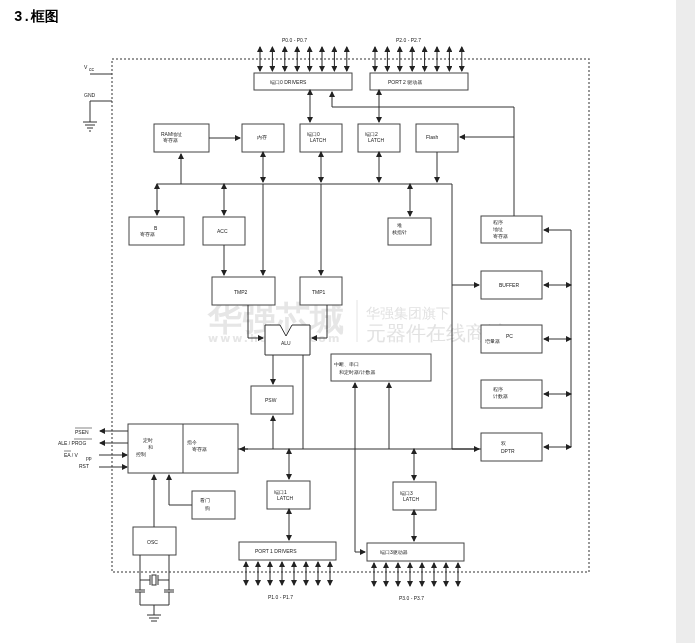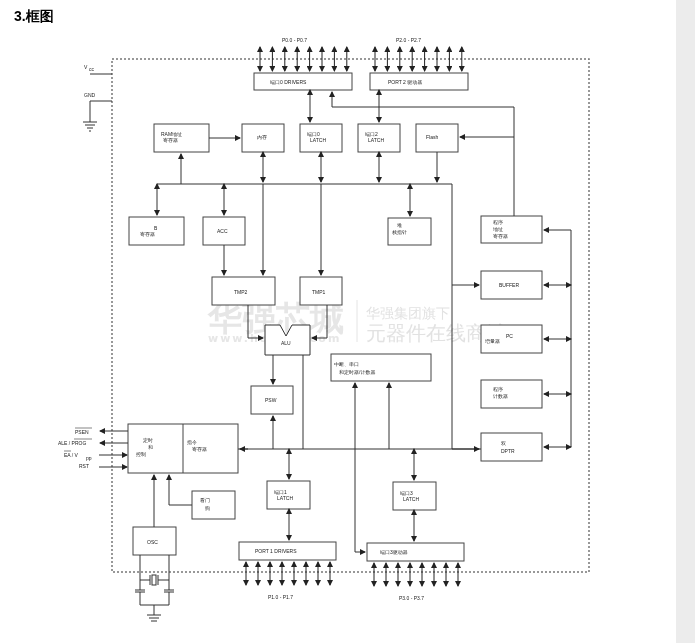--- a/index.html
+++ b/index.html
@@ -1,18 +1,18 @@
 <!DOCTYPE html>
 <html><head>
 <meta charset="utf-8">
 <style>
   html, body { margin:0; padding:0; background:#ffffff; }
   body { width:695px; height:643px; position:relative; overflow:hidden; font-family:"DejaVu Sans", sans-serif; }
   .sidebar-strip { position:absolute; left:676px; top:0; width:19px; height:643px; background:#ececec; }
-  .title { position:absolute; left:14px; top:8px; font-size:14px; font-weight:bold; color:#000; font-family:Liberation Sans, sans-serif; }
+  .title { position:absolute; left:14px; top:8px; font-size:14px; font-weight:bold; color:#000; font-family:Liberation Mono, monospace; }
   svg { position:absolute; left:0; top:0; }
   .lbl { font-family:"Liberation Sans", sans-serif; font-size:5px; fill:#222; }
   .wm1 { font-family:"DejaVu Sans", sans-serif; font-size:34px; font-weight:bold; fill:#e6e6e6; }
   .wm2 { font-family:"DejaVu Sans", sans-serif; font-size:14px; fill:#e2e2e2; }
   .wm3 { font-family:"DejaVu Sans", sans-serif; font-size:20px; fill:#e2e2e2; }
   .wm4 { font-family:"DejaVu Sans", sans-serif; font-size:11px; font-weight:bold; fill:#e6e6e6; letter-spacing:2px; }
 </style>
 </head>
 <body>
 

